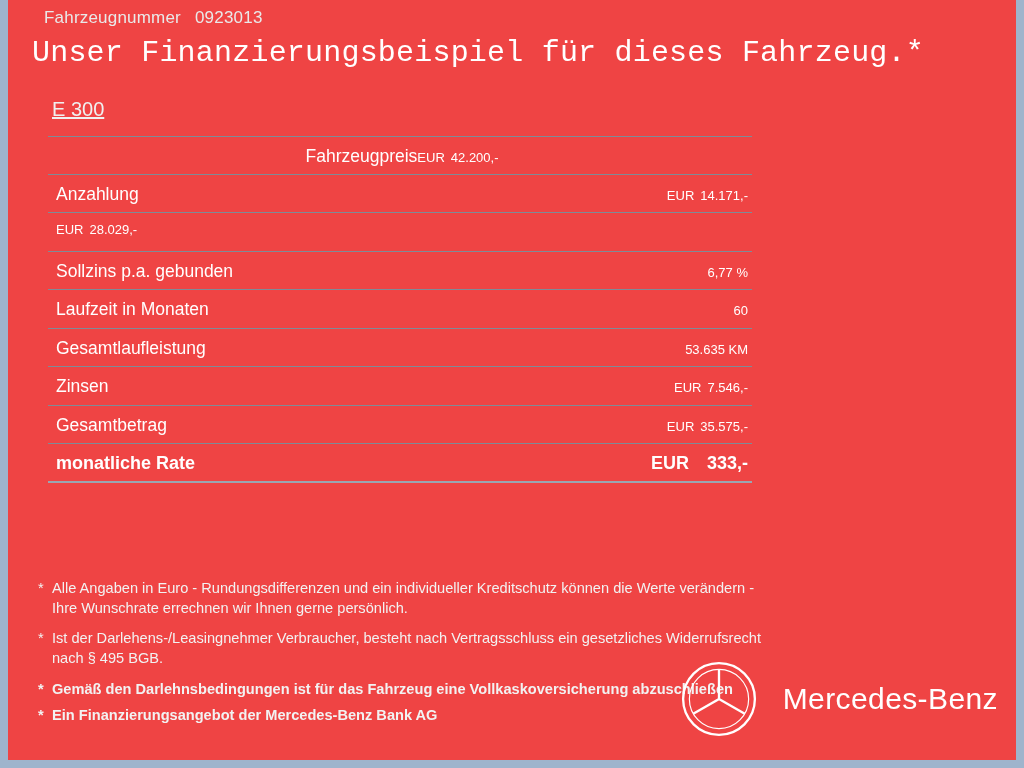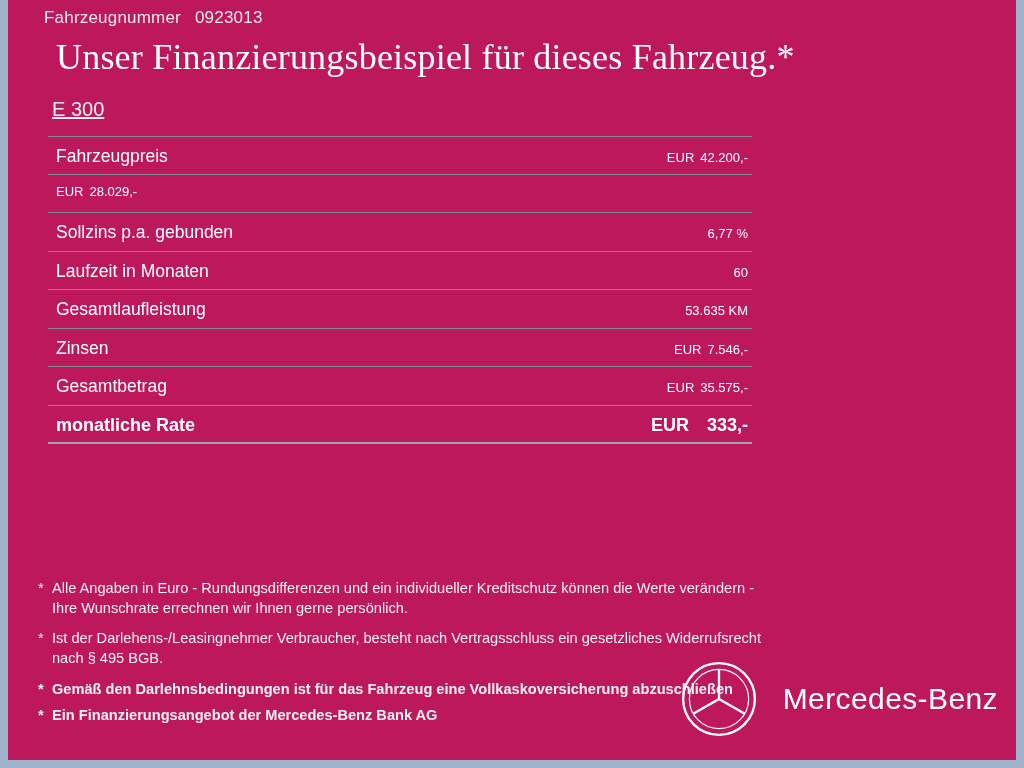--- a/index.html
+++ b/index.html
@@ -12,41 +12,41 @@
     background: #9fb4cc;
     font-family: "Liberation Sans", sans-serif;
     overflow: hidden;
   }
   .page {
     position: absolute;
     left: 8px;
     top: 0px;
     width: 1008px;
     height: 760px;
-    background: #be185d;
+    background: #ef4444;
     color: #ffffff;
     box-sizing: border-box;
   }
   .vehicle-no {
     position: absolute;
     left: 36px;
     top: 8px;
     font-size: 17px;
     color: #e9e9e9;
     letter-spacing: 0.2px;
   }
   .vehicle-no .num {
     margin-left: 14px;
   }
   .headline {
     position: absolute;
-    left: 48px;
+    left: 24px;
     top: 36px;
-    font-family: Liberation Serif, serif;
-    font-size: 36px;
+    font-family: Liberation Mono, monospace;
+    font-size: 30px;
     color: #ffffff;
     letter-spacing: 0.2px;
     white-space: nowrap;
   }
   .model {
     position: absolute;
     left: 44px;
     top: 98px;
     font-size: 20px;
     color: #f0f0f0;
@@ -62,20 +62,21 @@
     display: flex;
     align-items: baseline;
     justify-content: space-between;
     height: 38.5px;
     border-bottom: 1px solid #7f8b97;
     padding: 0 4px 0 8px;
     box-sizing: border-box;
   }
   .row:first-child {
     border-top: 1px solid #7f8b97;
+    justify-content: center;
   }
   .row .label {
     font-size: 17.5px;
     color: #ffffff;
     padding-top: 9px;
   }
   .row .value {
     font-size: 13px;
     color: #ffffff;
     padding-top: 9px;
@@ -150,20 +151,24 @@
   </div>
 
   <div class="headline">Unser Finanzierungsbeispiel für dieses Fahrzeug.*</div>
 
   <div class="model">E 300</div>
 
   <div class="table" id="financing-table">
       <div class="row">
         <div class="label">Fahrzeugpreis</div>
         <div class="value"><span class="cur">EUR</span><span>42.200,-</span></div>
+      </div>
+      <div class="row">
+        <div class="label">Anzahlung</div>
+        <div class="value"><span class="cur">EUR</span><span>14.171,-</span></div>
       </div>
       <div class="row">
         <div class="value"><span class="cur">EUR</span><span>28.029,-</span></div>
       </div>
       <div class="row">
         <div class="label">Sollzins p.a. gebunden</div>
         <div class="value"><span class="cur"></span><span>6,77 %</span></div>
       </div>
       <div class="row">
         <div class="label">Laufzeit in Monaten</div>

